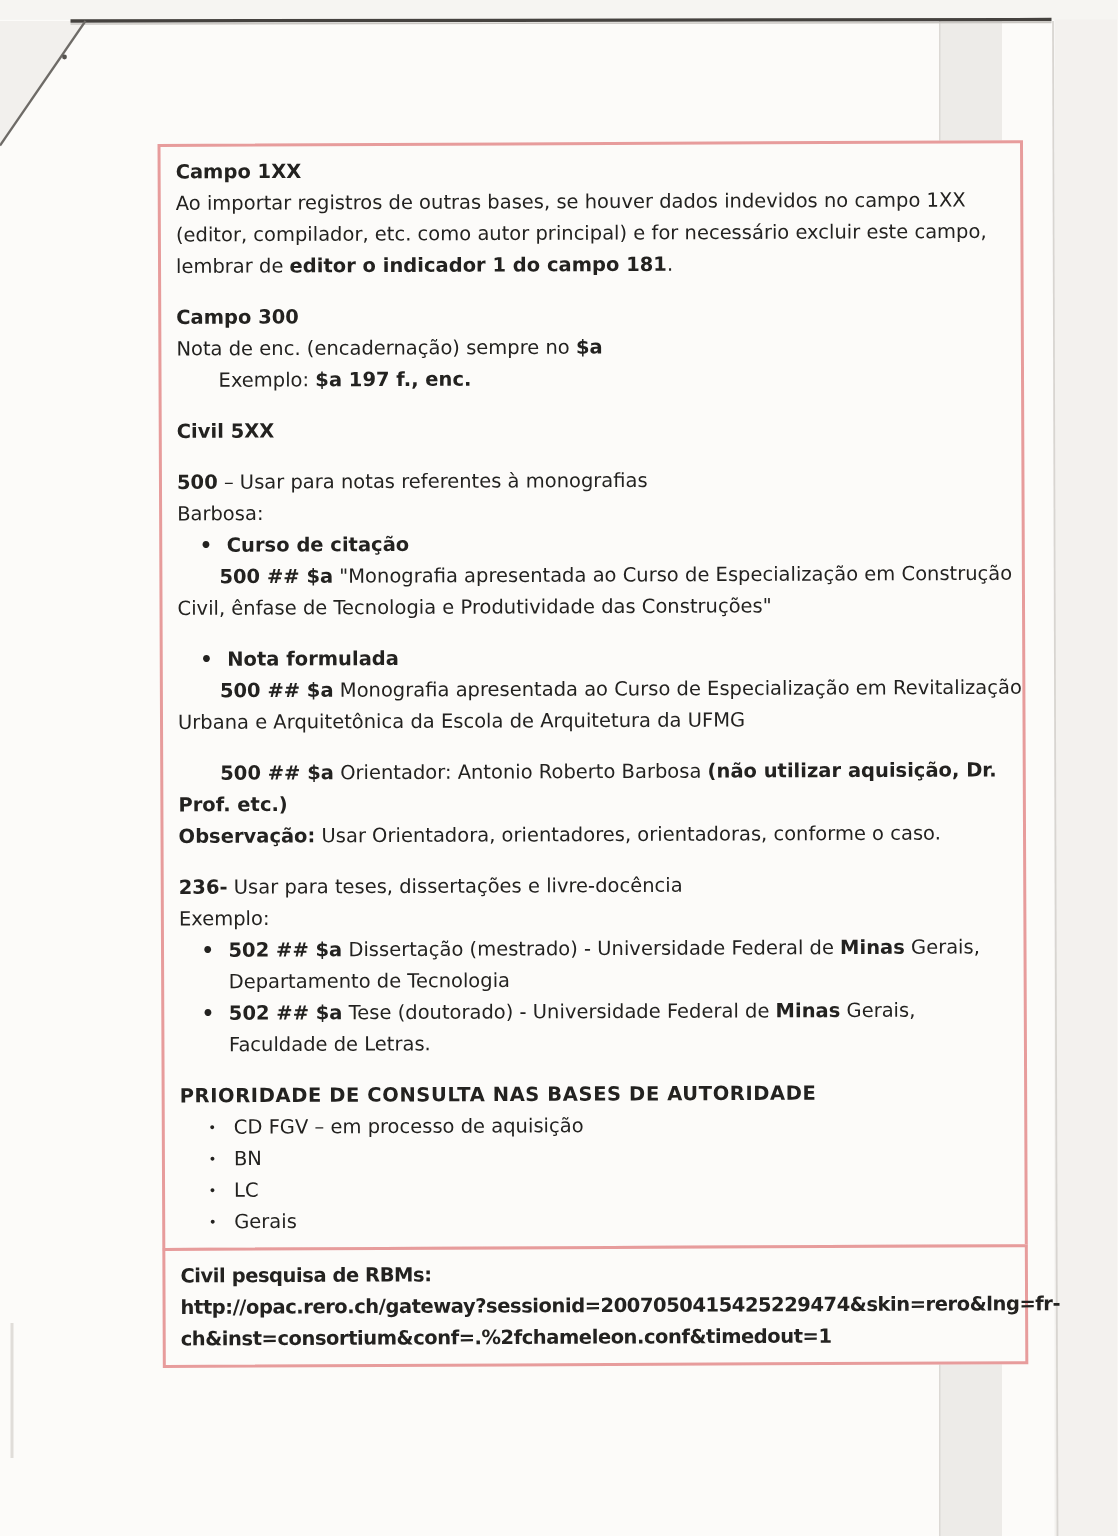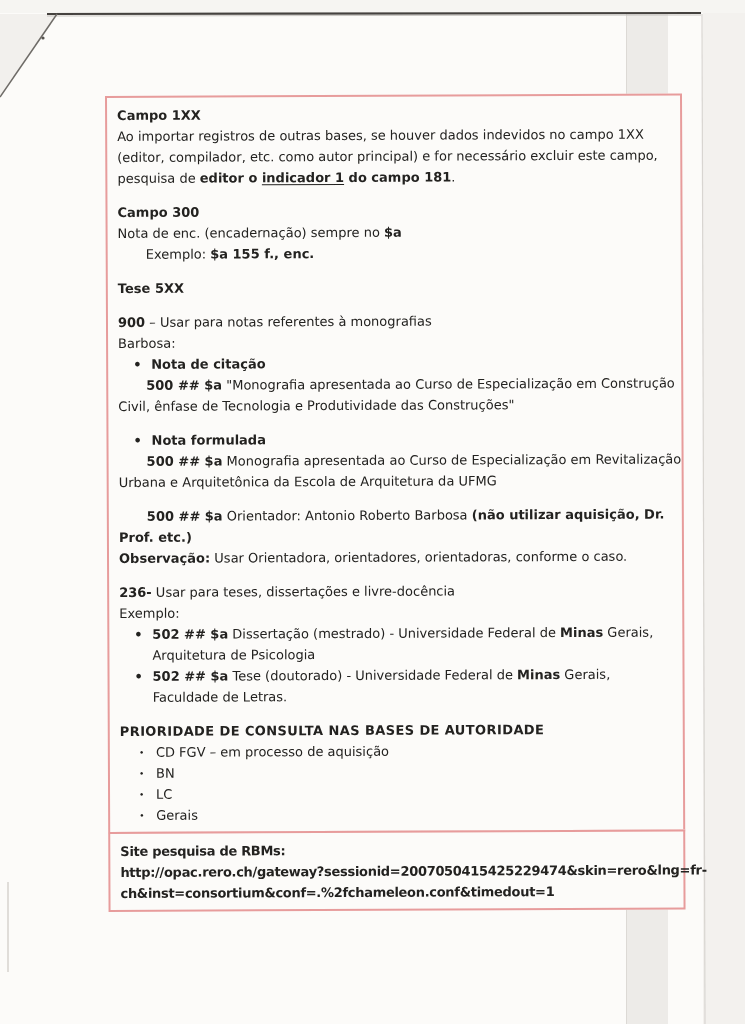--- a/index.html
+++ b/index.html
@@ -47,21 +47,21 @@
   .line.cont{padding-left:33px;}
   .line.bullet{padding-left:33px;}
   .line.bullet::before{
     content:"\2022";position:absolute;left:15px;font-weight:bold;
   }
   .line.bullet-small{padding-left:36px;}
   .line.bullet-small::before{
     content:"\2022";position:absolute;left:19px;font-size:9px;top:1px;
   }
   .b{font-weight:bold;}
-  .u{text-decoration:underline;text-underline-offset:2px;}
+  .u{text-underline-offset:2px;}
 </style>
 </head>
 <body>
 
 <div class="scan">
 
   <div class="paper"></div>
   <div class="right-strip"></div>
 
   <svg class="artifacts" viewBox="0 0 745 1024" xmlns="http://www.w3.org/2000/svg">
@@ -74,55 +74,55 @@
     <circle cx="43" cy="38" r="1.6" fill="#56534f"></circle>
     <line x1="212" y1="811" x2="219" y2="804" stroke="#3c3a37" stroke-width="1.6"></line>
     <line x1="8" y1="882" x2="8" y2="972" stroke="#e0ddd9" stroke-width="2"></line>
   </svg>
 
   <div class="content-rot">
     <div class="box notes-box">
         <div class="line heading"><span class="b">Campo 1XX</span></div>
         <div class="line body"><span>Ao importar registros de outras bases, se houver dados indevidos no campo 1XX</span></div>
         <div class="line body"><span>(editor, compilador, etc. como autor principal) e for necessário excluir este campo,</span></div>
-        <div class="line body"><span>pesquisa de </span><span class="b">editor o </span><span class="b u">indicador 1</span><span class="b"> do campo 181</span><span>.</span></div>
+        <div class="line body"><span>lembrar de </span><span class="b">editor o </span><span class="b u">indicador 1</span><span class="b"> do campo 181</span><span>.</span></div>
         <div class="line blank"></div>
         <div class="line heading"><span class="b">Campo 300</span></div>
         <div class="line body"><span>Nota de enc. (encadernação) sempre no </span><span class="b">$a</span></div>
-        <div class="line example"><span>Exemplo: </span><span class="b">$a 155 f., enc.</span></div>
+        <div class="line example"><span>Exemplo: </span><span class="b">$a 197 f., enc.</span></div>
         <div class="line blank"></div>
-        <div class="line heading"><span class="b">Tese 5XX</span></div>
+        <div class="line heading"><span class="b">Civil 5XX</span></div>
         <div class="line blank"></div>
-        <div class="line body"><span class="b">900</span><span> – Usar para notas referentes à monografias</span></div>
+        <div class="line body"><span class="b">500</span><span> – Usar para notas referentes à monografias</span></div>
         <div class="line body"><span>Barbosa:</span></div>
-        <div class="line bullet"><span class="b">Nota de citação</span></div>
+        <div class="line bullet"><span class="b">Curso de citação</span></div>
         <div class="line example"><span class="b">500 ## $a</span><span> "Monografia apresentada ao Curso de Especialização em Construção</span></div>
         <div class="line body"><span>Civil, ênfase de Tecnologia e Produtividade das Construções"</span></div>
         <div class="line blank"></div>
         <div class="line bullet"><span class="b">Nota formulada</span></div>
         <div class="line example"><span class="b">500 ## $a</span><span> Monografia apresentada ao Curso de Especialização em Revitalização</span></div>
         <div class="line body"><span>Urbana e Arquitetônica da Escola de Arquitetura da UFMG</span></div>
         <div class="line blank"></div>
         <div class="line example"><span class="b">500 ## $a</span><span> Orientador: Antonio Roberto Barbosa </span><span class="b">(não utilizar aquisição, Dr.</span></div>
         <div class="line body"><span class="b">Prof. etc.)</span></div>
         <div class="line body"><span class="b">Observação:</span><span> Usar Orientadora, orientadores, orientadoras, conforme o caso.</span></div>
         <div class="line blank"></div>
         <div class="line body"><span class="b">236-</span><span> Usar para teses, dissertações e livre-docência</span></div>
         <div class="line body"><span>Exemplo:</span></div>
         <div class="line bullet"><span class="b">502 ## $a</span><span> Dissertação (mestrado) - Universidade Federal de </span><span class="b">Minas</span><span> Gerais,</span></div>
-        <div class="line cont"><span>Arquitetura de Psicologia</span></div>
+        <div class="line cont"><span>Departamento de Tecnologia</span></div>
         <div class="line bullet"><span class="b">502 ## $a</span><span> Tese (doutorado) - Universidade Federal de </span><span class="b">Minas</span><span> Gerais,</span></div>
         <div class="line cont"><span>Faculdade de Letras.</span></div>
         <div class="line blank"></div>
         <div class="line heading-caps"><span class="b">PRIORIDADE DE CONSULTA NAS BASES DE AUTORIDADE</span></div>
         <div class="line bullet-small"><span>CD FGV – em processo de aquisição</span></div>
         <div class="line bullet-small"><span>BN</span></div>
         <div class="line bullet-small"><span>LC</span></div>
         <div class="line bullet-small"><span>Gerais</span></div>
       </div>
     <div class="box url-box">
-        <div class="line body"><span class="b">Site pesquisa de RBMs:</span></div>
+        <div class="line body"><span class="b">Civil pesquisa de RBMs:</span></div>
         <div class="line body"><span class="b">http://opac.rero.ch/gateway?sessionid=2007050415425229474&amp;skin=rero&amp;lng=fr-</span></div>
         <div class="line body"><span class="b">ch&amp;inst=consortium&amp;conf=.%2fchameleon.conf&amp;timedout=1</span></div>
       </div>
   </div>
 
 </div>
 
 </body></html>

